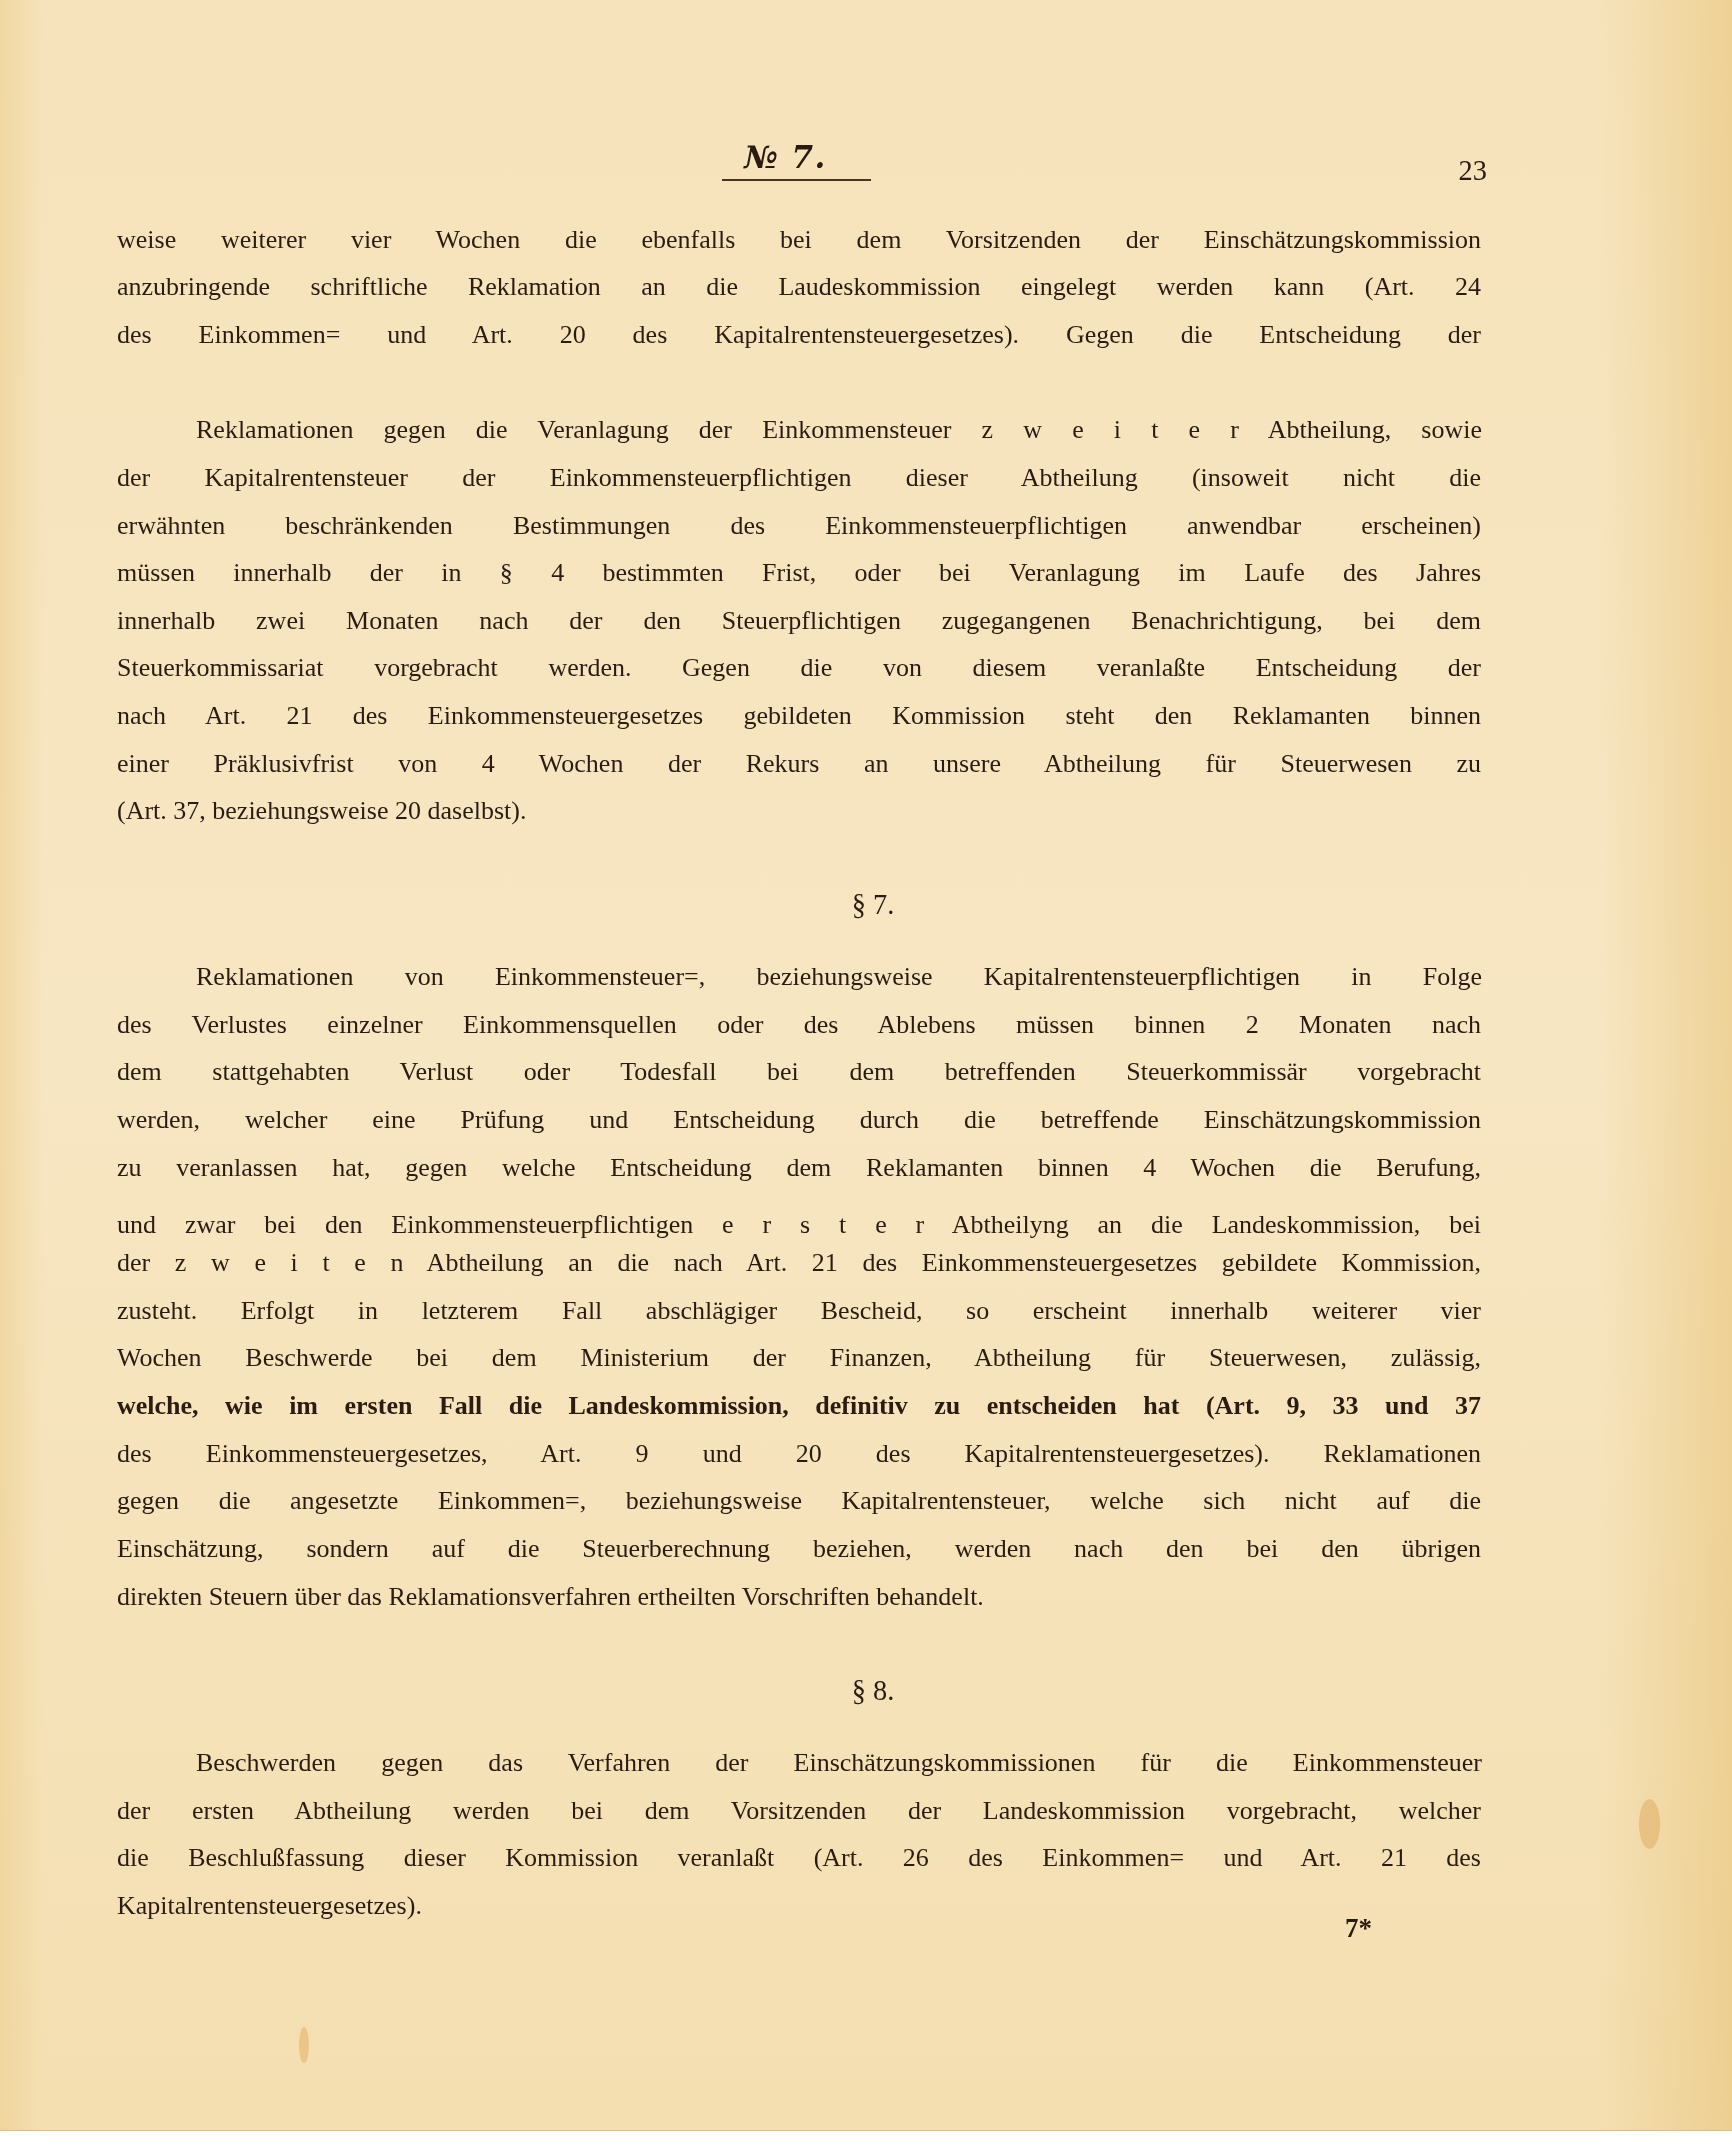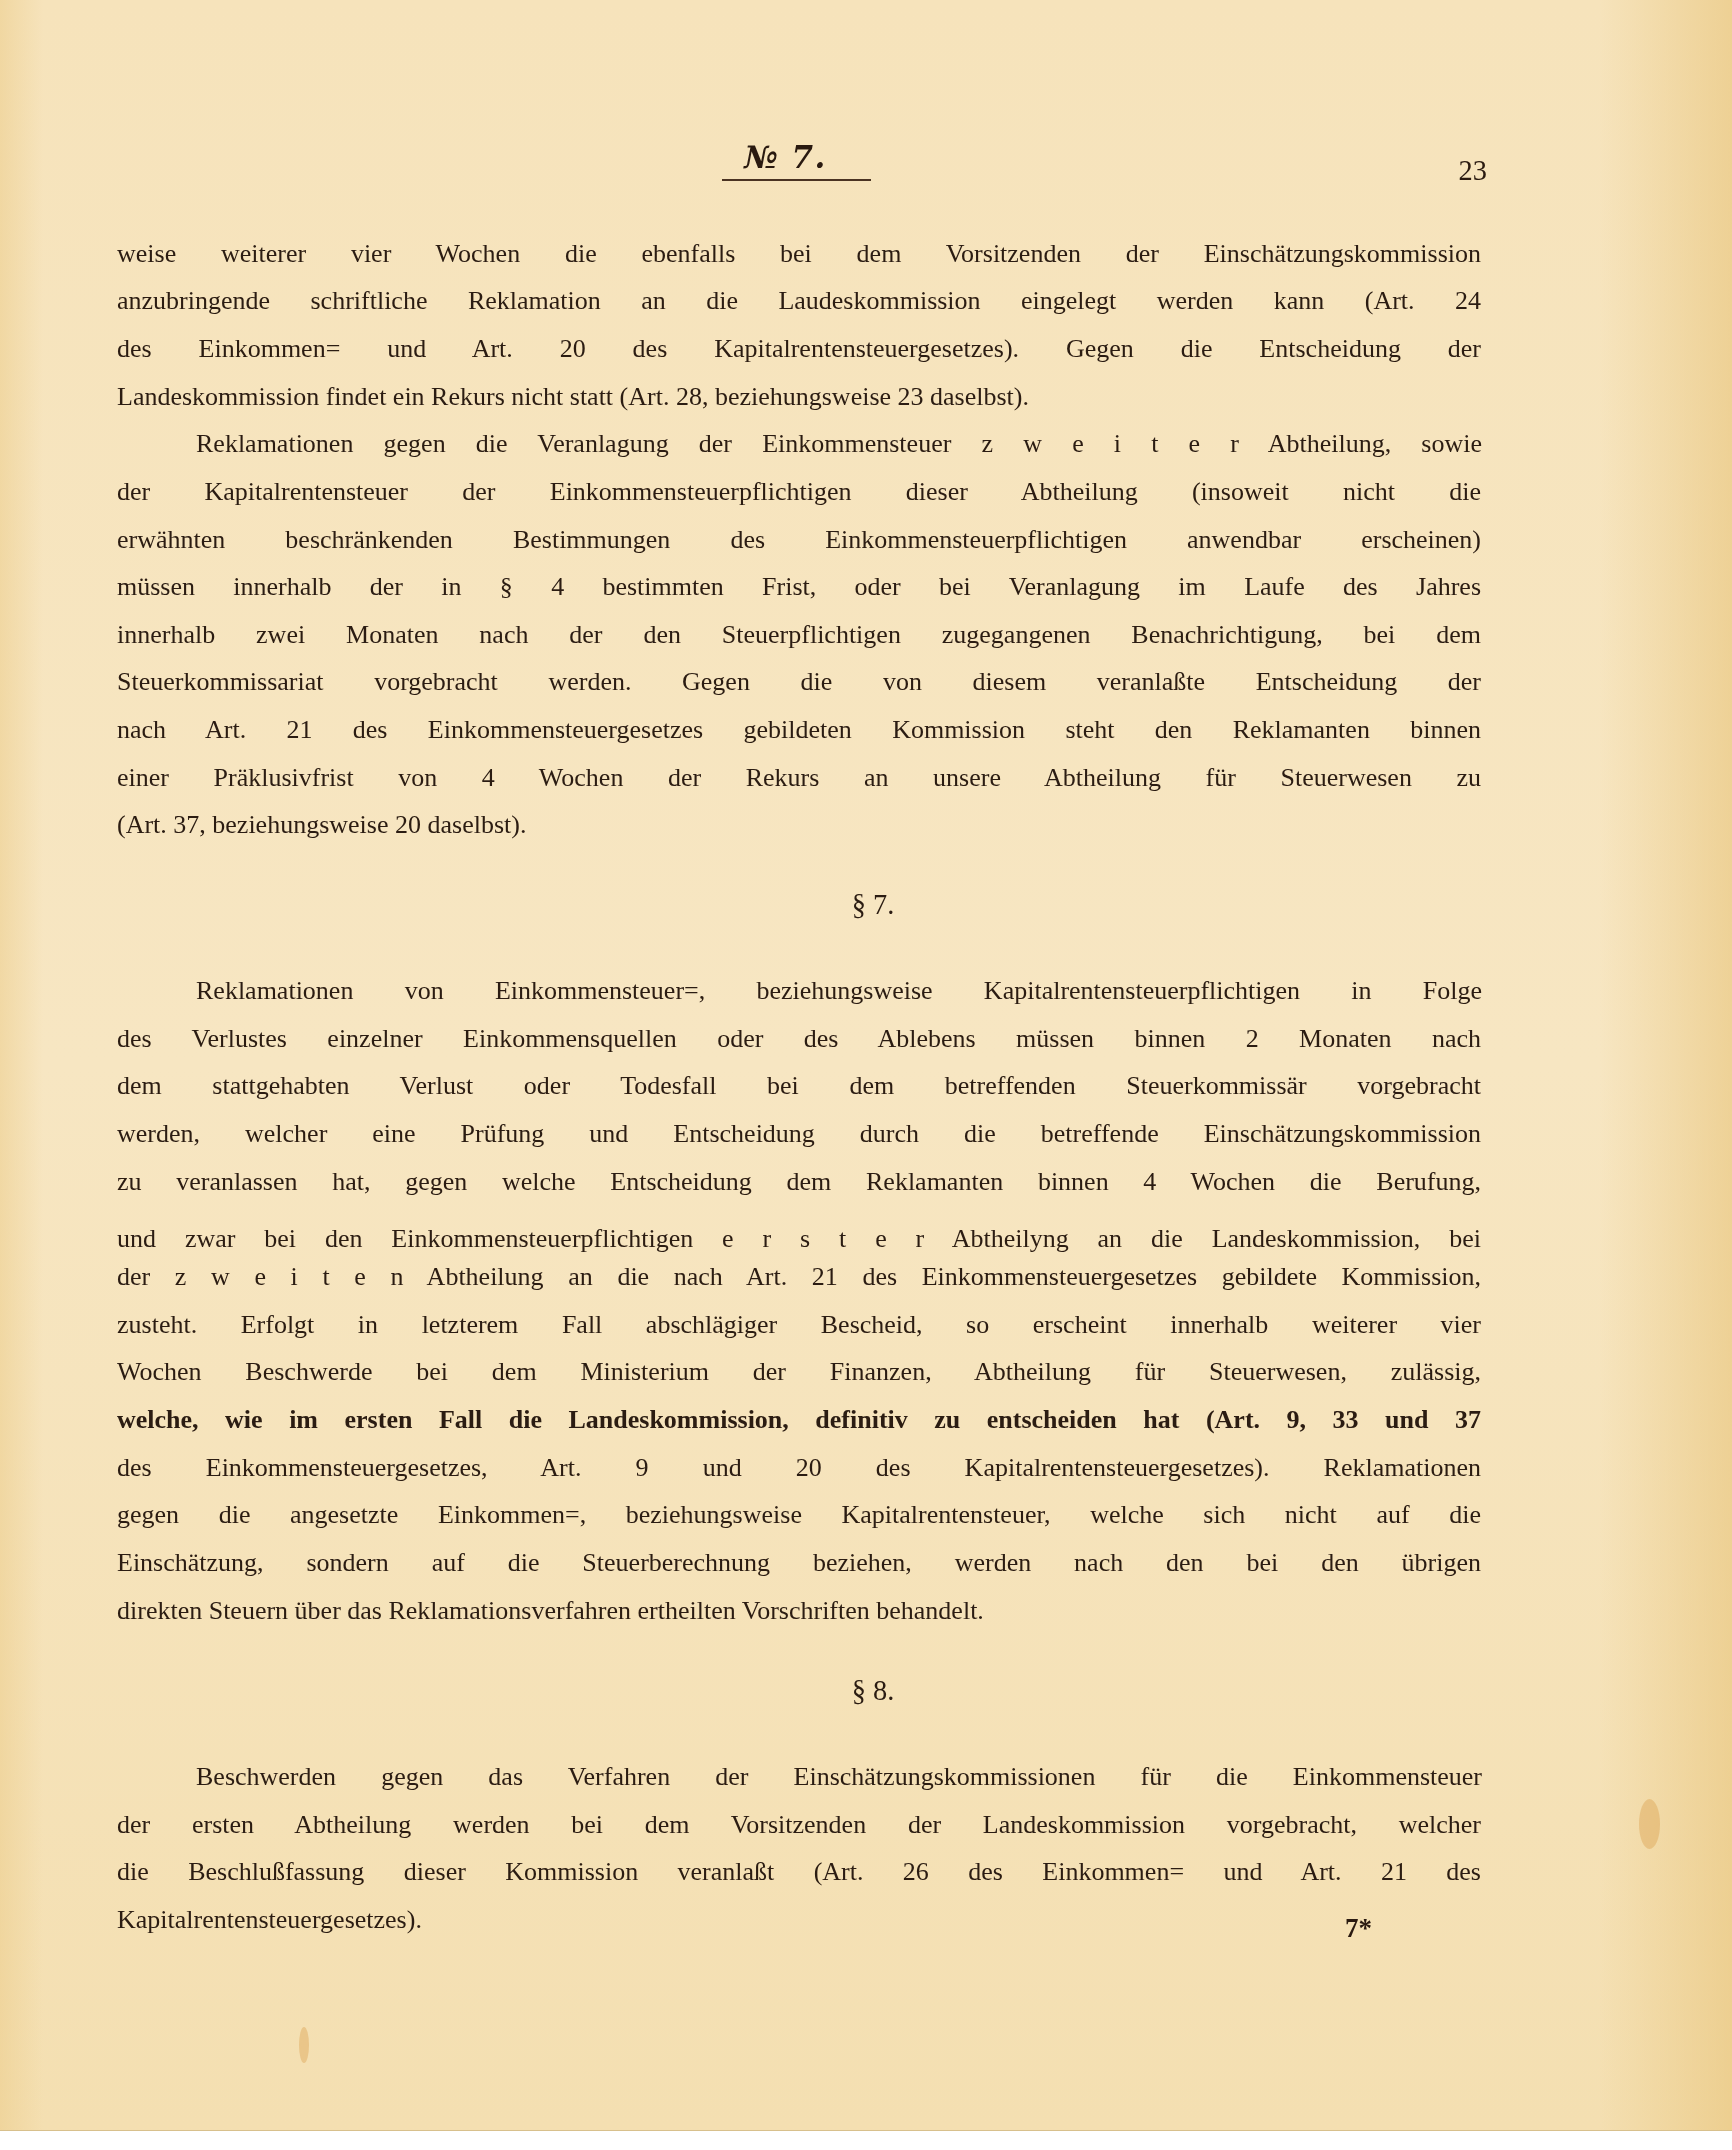--- a/index.html
+++ b/index.html
@@ -32,21 +32,20 @@
       position: absolute; left: 1437px; top: 16px; width: 50px;
       font-family: "Liberation Serif", serif; font-size: 28.4px; color: #2a1a10;
       text-align: right;
     }
     .line {
       position: absolute; left: 117px; width: 1364px; height: 43px;
       font-family: "Liberation Serif", "DejaVu Serif", serif;
       font-size: 26px; line-height: 43px; color: #2b1c12;
       text-align: justify; text-align-last: justify; white-space: nowrap;
       overflow: hidden;
-      margin-top: 14px;
     }
     .line.indent { left: 196px; width: 1286px; }
     .line.last { text-align-last: left; }
     .section-heading {
       position: absolute; left: 0; width: 1732px; text-align: center;
       font-family: "Liberation Serif", serif; font-size: 28.4px; color: #2b1c12;
       padding-left: 7.1px;
     }
     .signature {
       position: absolute; left: 1330px; top: 1913px; width: 57px;
@@ -65,21 +64,20 @@
 
   <div class="header">
     <div class="issue-no">№ 7.</div>
     <div class="issue-rule"></div>
     <div class="page-number">23</div>
   </div>
 
   <div class="line" style="top:218px;">weise weiterer vier Wochen die ebenfalls bei dem Vorsitzenden der Einschätzungskommission</div>
   <div class="line" style="top:265px;">anzubringende schriftliche Reklamation an die Laudeskommission eingelegt werden kann (Art. 24</div>
   <div class="line" style="top:313px;">des Einkommen= und Art. 20 des Kapitalrentensteuergesetzes). Gegen die Entscheidung der</div>
-  <div class="line last" style="top:361px;">Landeskommission findet ein Rekurs nicht statt (Art. 28, beziehungsweise 23 daselbst).</div>
 
   <div class="line indent" style="top:408px;">Reklamationen gegen die Veranlagung der Einkommensteuer  z w e i t e r  Abtheilung, sowie</div>
   <div class="line" style="top:456px;">der Kapitalrentensteuer der Einkommensteuerpflichtigen dieser Abtheilung (insoweit nicht die</div>
   <div class="line" style="top:504px;">erwähnten beschränkenden Bestimmungen des Einkommensteuerpflichtigen anwendbar erscheinen)</div>
   <div class="line" style="top:551px;">müssen innerhalb der in § 4 bestimmten Frist, oder bei Veranlagung im Laufe des Jahres</div>
   <div class="line" style="top:599px;">innerhalb zwei Monaten nach der den Steuerpflichtigen zugegangenen Benachrichtigung, bei dem</div>
   <div class="line" style="top:646px;">Steuerkommissariat vorgebracht werden. Gegen die von diesem veranlaßte Entscheidung der</div>
   <div class="line" style="top:694px;">nach Art. 21 des Einkommensteuergesetzes gebildeten Kommission steht den Reklamanten binnen</div>
   <div class="line" style="top:742px;">einer Präklusivfrist von 4 Wochen der Rekurs an unsere Abtheilung für Steuerwesen zu</div>
   <div class="line last" style="top:789px;">(Art. 37, beziehungsweise 20 daselbst).</div>

